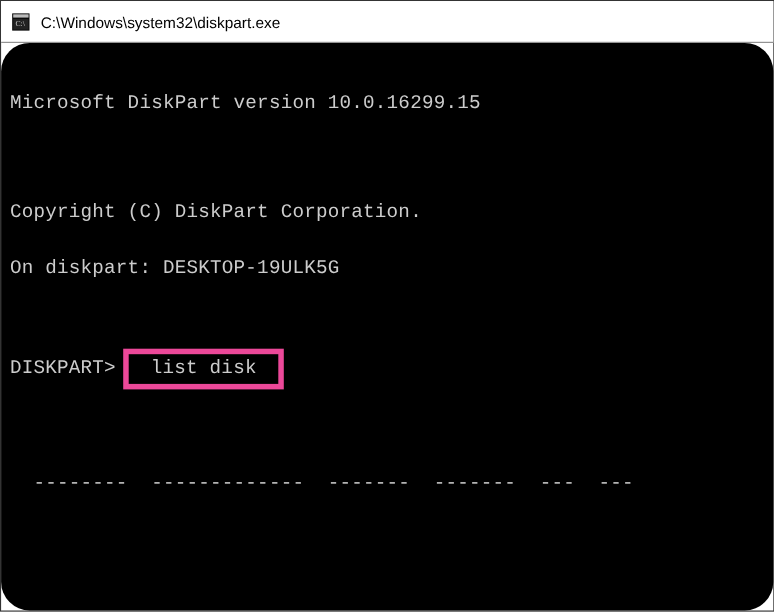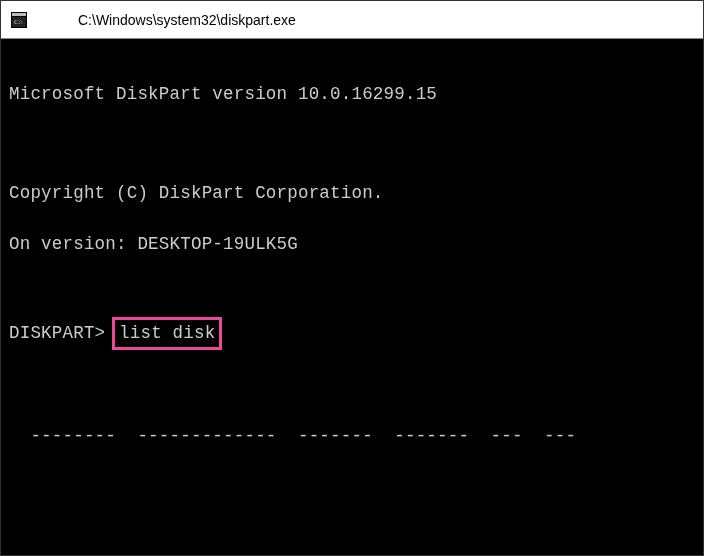--- a/index.html
+++ b/index.html
@@ -30,38 +30,38 @@
       width: 16px;
       height: 16px;
       display: flex;
       align-items: center;
       justify-content: center;
     }
     .title-text {
       font-family: 'Segoe UI', Tahoma, sans-serif;
       font-size: 14px;
       color: #000;
-      margin-left: 41px;
     }
     .terminal {
       flex: 1;
       background: #000;
       color: #ccc;
       padding: 18px 8px 8px 8px;
       font-size: 17.5px;
       line-height: 1.45;
       letter-spacing: 0.2px;
       white-space: pre;
       overflow: hidden;
+      border-radius: 26px;
     }
     .line { white-space: pre; }
     .hl {
       display: inline-block;
-      border: 3px solid #ec4899;
-      padding: 1px 4px;
+      border: 5px solid #ec4899;
+      padding: 1px 20px;
       margin-left: -4px;
     }
     .prompt { }
     .blank { height: 1.3em; }
     .blank-sm { height: 0.5em; }
   </style>
 </head>
 <body>
 
 <div class="window">
@@ -74,21 +74,21 @@
         <text x="3" y="12" font-size="7" fill="#ccc" font-family="Consolas">C:\</text>
       </svg>
     </span>
     <span class="title-text">C:\Windows\system32\diskpart.exe</span>
   </div>
 
   <div class="terminal">
 <div class="line">Microsoft DiskPart version 10.0.16299.15</div>
 <div class="blank"></div>
 <div class="line">Copyright (C) DiskPart Corporation.</div>
-<div class="line">On version: DESKTOP-19ULK5G</div>
+<div class="line">On diskpart: DESKTOP-19ULK5G</div>
 <div class="blank-sm"></div>
 <div class="line"><span class="prompt">DISKPART&gt;</span> <span class="hl">list disk</span></div>
 <div class="blank"></div>
 <div class="line">  --------  -------------  -------  -------  ---  ---</div>
 
 
 
 
 
 

